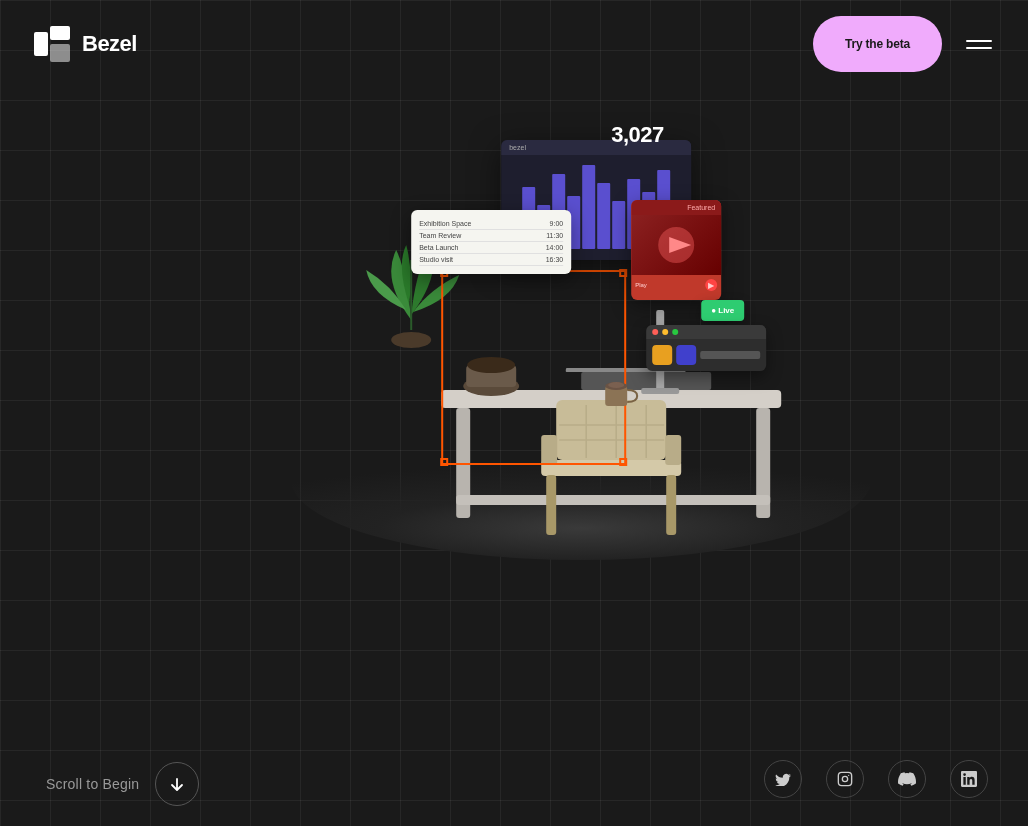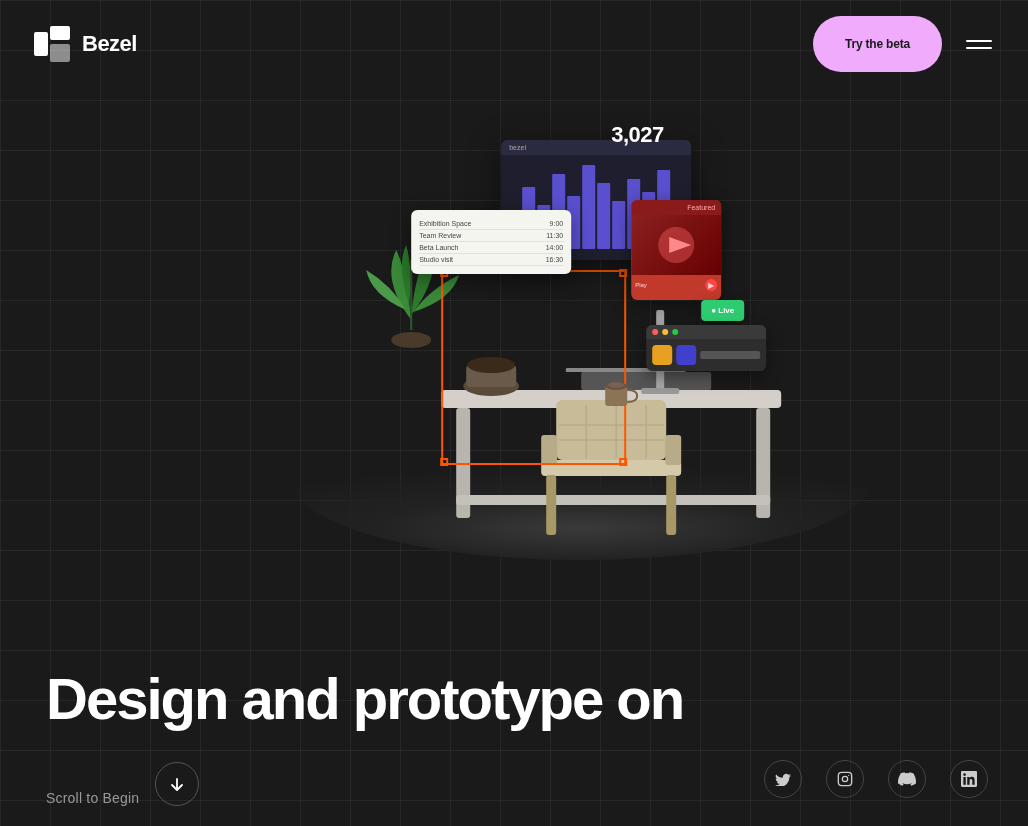--- a/index.html
+++ b/index.html
@@ -152,21 +152,21 @@
       letter-spacing: -2px;
       color: #ffffff;
     }
 
     
     .scroll-indicator {
       position: absolute;
       bottom: 20px;
       left: 46px;
       display: flex;
-      align-items: flex-end;
+      align-items: center;
       gap: 16px;
       z-index: 10;
     }
 
     .scroll-text {
       font-size: 14px;
       color: #999;
       letter-spacing: 0.2px;
     }
 
@@ -540,21 +540,21 @@
         <path d="M28 18 Q38 18 38 24 Q38 30 28 30" stroke="#7a6344" stroke-width="2" fill="none"></path>
         <ellipse cx="17" cy="14" rx="11" ry="4" fill="#6a5344"></ellipse>
         <ellipse cx="17" cy="13" rx="8" ry="3" fill="#7a6050"></ellipse>
       </svg>
 
     </div>
   </div>
 
   <div class="hero-text">
     <h1 class="hero-headline">
-      <span>Design and prototype on</span><br>
+      <br>
     </h1>
   </div>
 
   <div class="scroll-indicator">
     <span class="scroll-text">Scroll to Begin</span>
     <button class="scroll-btn">
       <svg width="16" height="16" viewBox="0 0 16 16" fill="none">
         <path d="M8 3v10M3 9l5 5 5-5" stroke="white" stroke-width="1.8" stroke-linecap="round" stroke-linejoin="round"></path>
       </svg>
     </button>

